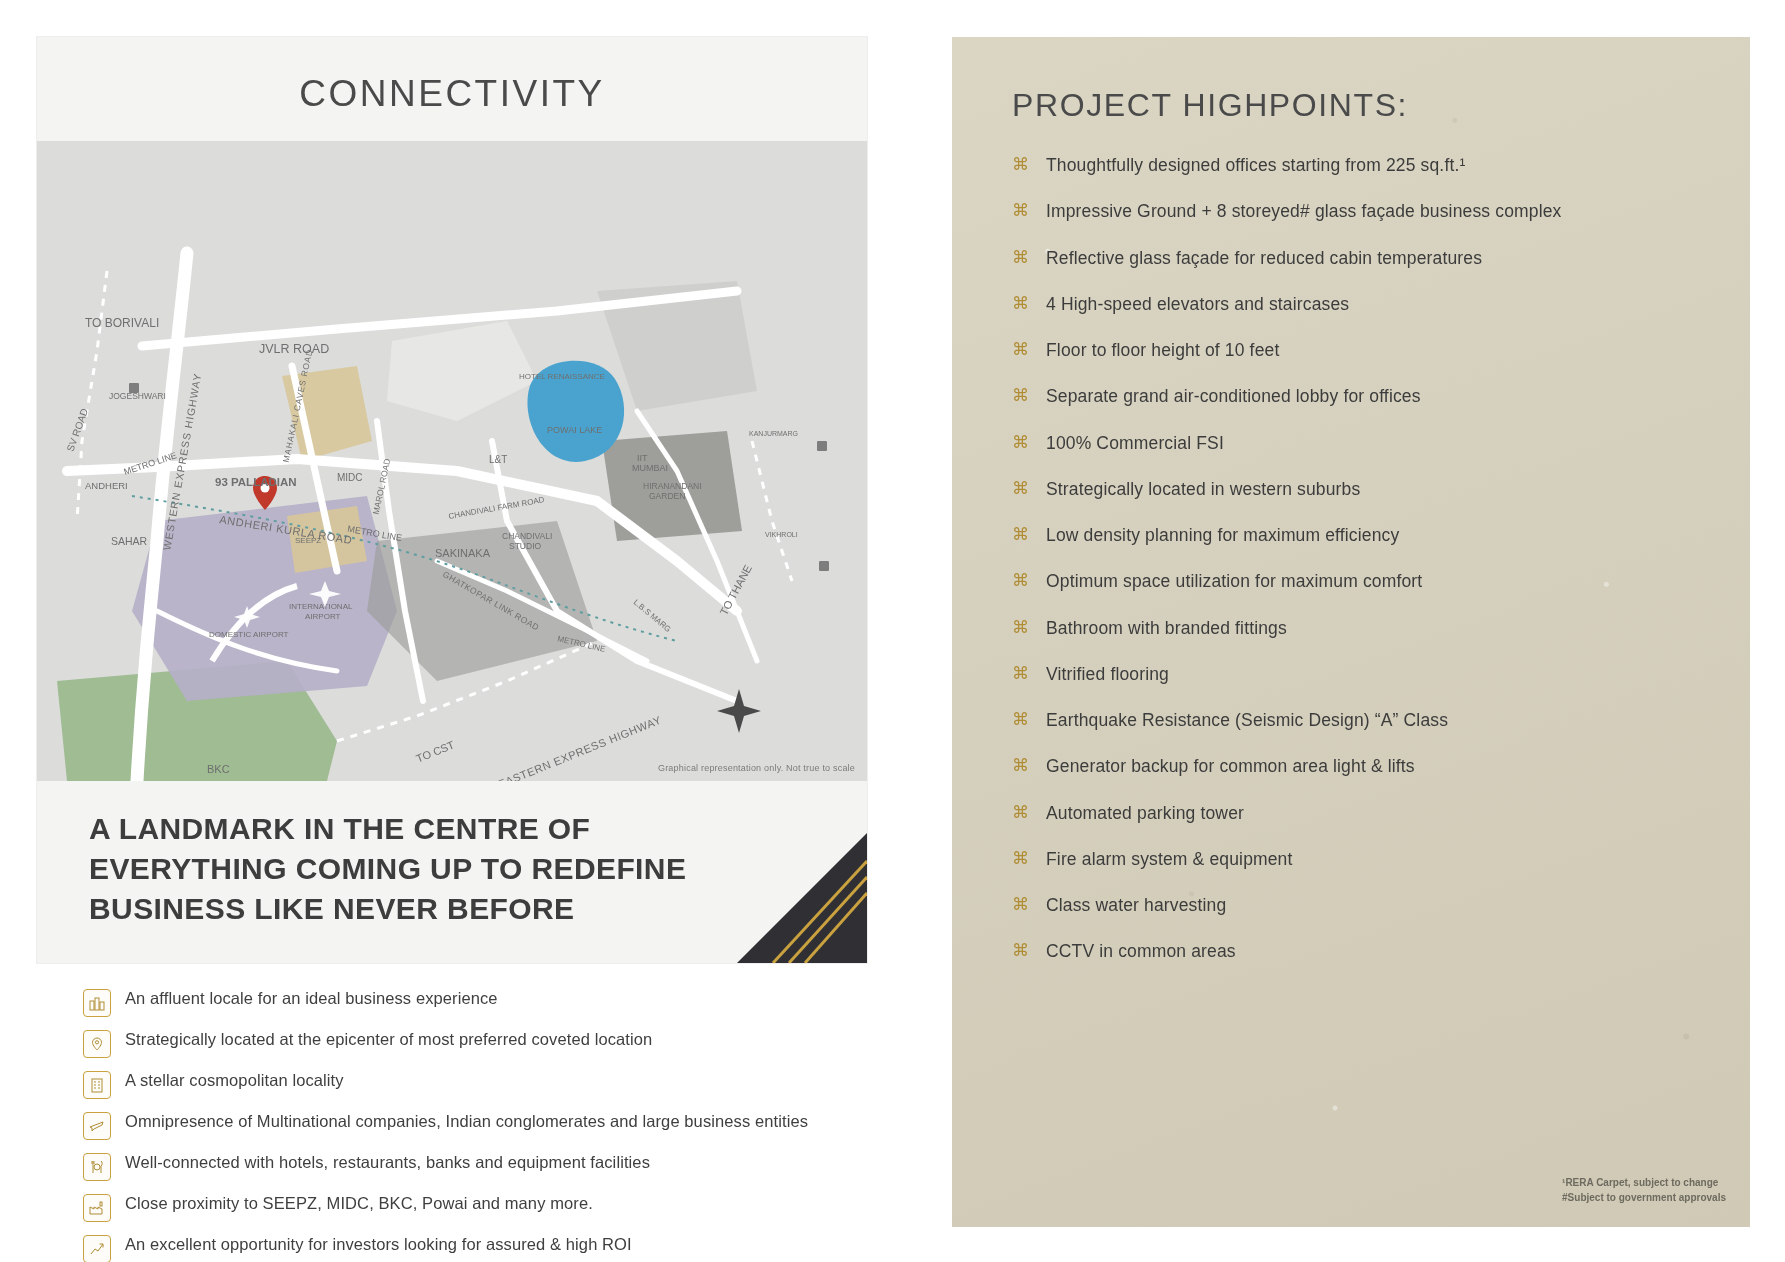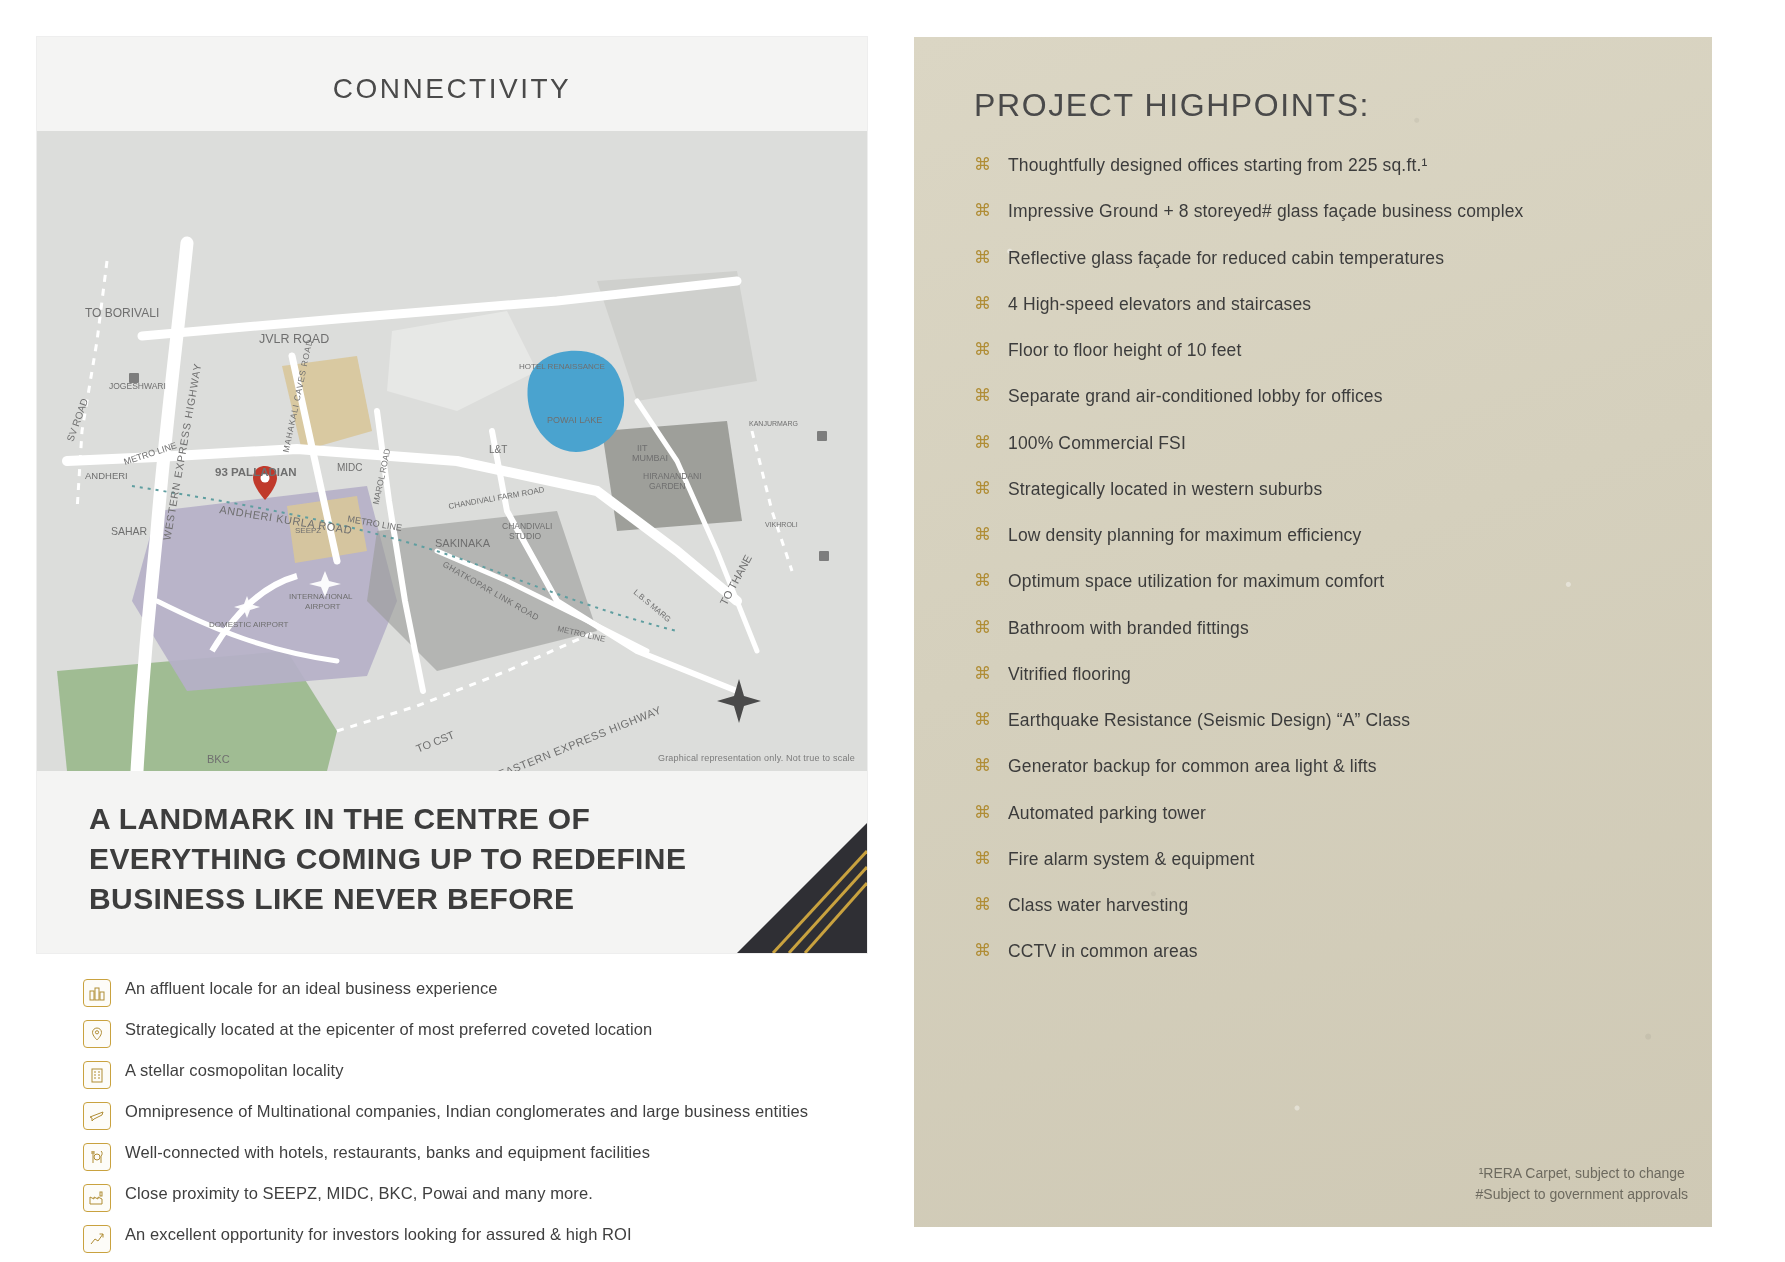--- a/index.html
+++ b/index.html
@@ -27,21 +27,21 @@
 
   .conn-card {
     position: relative;
     width: 830px;
     background: #f4f4f3;
     box-shadow: 0 0 0 1px #eeeeee;
   }
 
   .conn-title {
     text-align: center;
-    font-size: 28px;
+    font-size: 37px;
     letter-spacing: 2.5px;
     color: #4a4a4a;
     padding: 36px 0 26px 0;
     font-weight: 400;
   }
 
   .map-wrap {
     position: relative;
     width: 830px;
     height: 640px;
@@ -107,21 +107,21 @@
   .feature-icon svg { display: block; }
   .feature-text {
     font-size: 16.5px;
     color: #3f3f3f;
     letter-spacing: .1px;
   }
 
   
   .right-panel {
     position: absolute;
-    left: 914px;
+    left: 952px;
     top: 37px;
     width: 798px;
     height: 1190px;
     background: #d7d2bf;
     background-image:
       radial-gradient(circle at 12% 18%, rgba(255,255,255,.45) 0 2px, rgba(0,0,0,0) 3px),
       radial-gradient(circle at 63% 7%, rgba(0,0,0,.05) 0 2px, rgba(0,0,0,0) 3px),
       radial-gradient(circle at 82% 46%, rgba(255,255,255,.4) 0 2px, rgba(0,0,0,0) 3px),
       radial-gradient(circle at 30% 72%, rgba(0,0,0,.045) 0 2px, rgba(0,0,0,0) 3px),
       radial-gradient(circle at 48% 90%, rgba(255,255,255,.4) 0 2px, rgba(0,0,0,0) 3px),
@@ -154,24 +154,25 @@
   .hp-text {
     font-size: 17.5px;
     color: #3c3c3c;
     letter-spacing: .15px;
     line-height: 1.1;
   }
   .hp-footnotes {
     position: absolute;
     right: 24px;
     bottom: 22px;
-    text-align: center;
-    font-size: 14px;
+    text-align: left;
+    font-size: 10px;
     color: #6d6a5f;
     line-height: 1.5;
+    font-weight: bold;
   }
 </style>
 </head>
 <body>
 
 <div class="left-panel">
 
   <div class="conn-card">
 
     <div class="conn-title">CONNECTIVITY</div>

